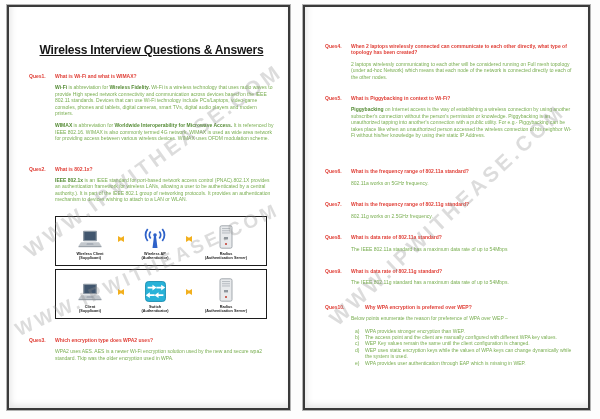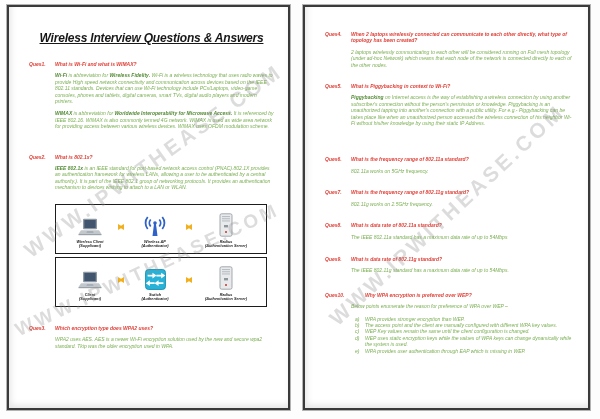--- a/index.html
+++ b/index.html
@@ -2,21 +2,21 @@
 <html><head>
 <meta charset="utf-8">
 <style>
   html,body{margin:0;padding:0;background:#ffffff;}
   .canvas{position:relative;width:600px;height:419px;background:#fdfdfd;overflow:hidden;
           font-family:"Liberation Sans", sans-serif;}
   .page{position:absolute;top:5px;background:#ffffff;border:2px solid #3a3a3a;
         box-shadow:0 0 0 1px #b3b3b3, inset 2px -3px 6px rgba(0,0,0,0.10);}
   .page1{left:7px;width:279px;height:401px;}
   .page2{left:303px;width:283px;height:401px;}
-  .content{position:relative;z-index:1;padding:24px 14px 0 20px;font-style:italic;}
+  .content{position:relative;z-index:1;padding:36px 14px 0 20px;}
 
   .title{font-size:12px;font-weight:700;color:#181818;text-align:center;
          text-decoration:underline;letter-spacing:-0.2px;margin:0 0 0 0;}
 
   .q{position:relative;font-size:5px;line-height:6.4px;font-weight:700;
      color:#e04038;padding-left:26px;margin:15px 0 5px 0;}
   .q .lbl{position:absolute;left:0;top:0;}
   .q.first{margin-top:16px;}
   .q.p2first{margin-top:0;}
   .q.mt-xl{margin-top:30px;}

